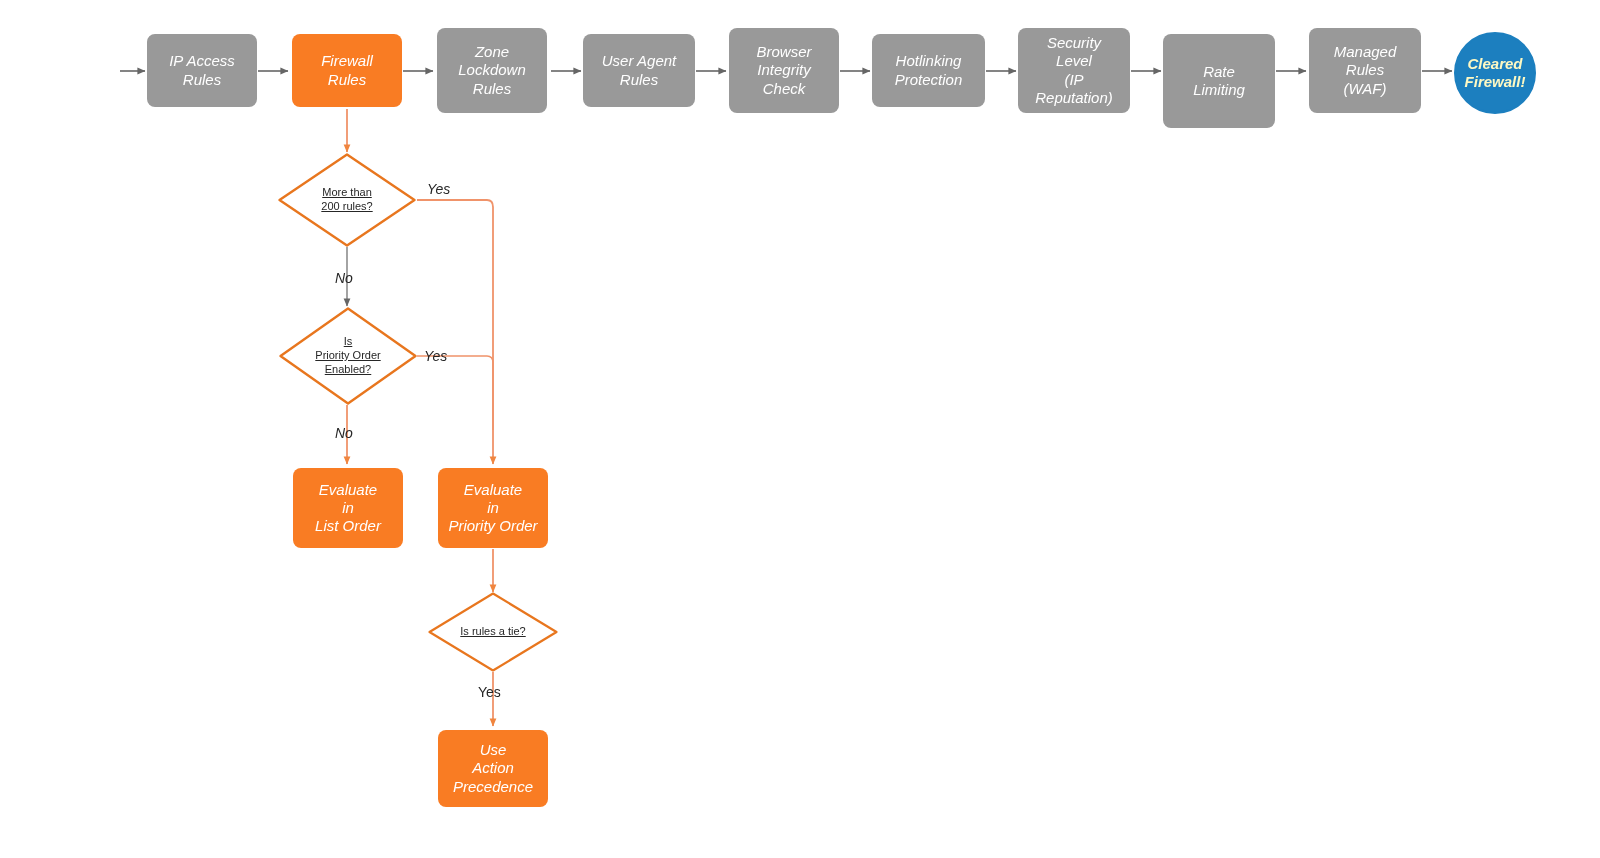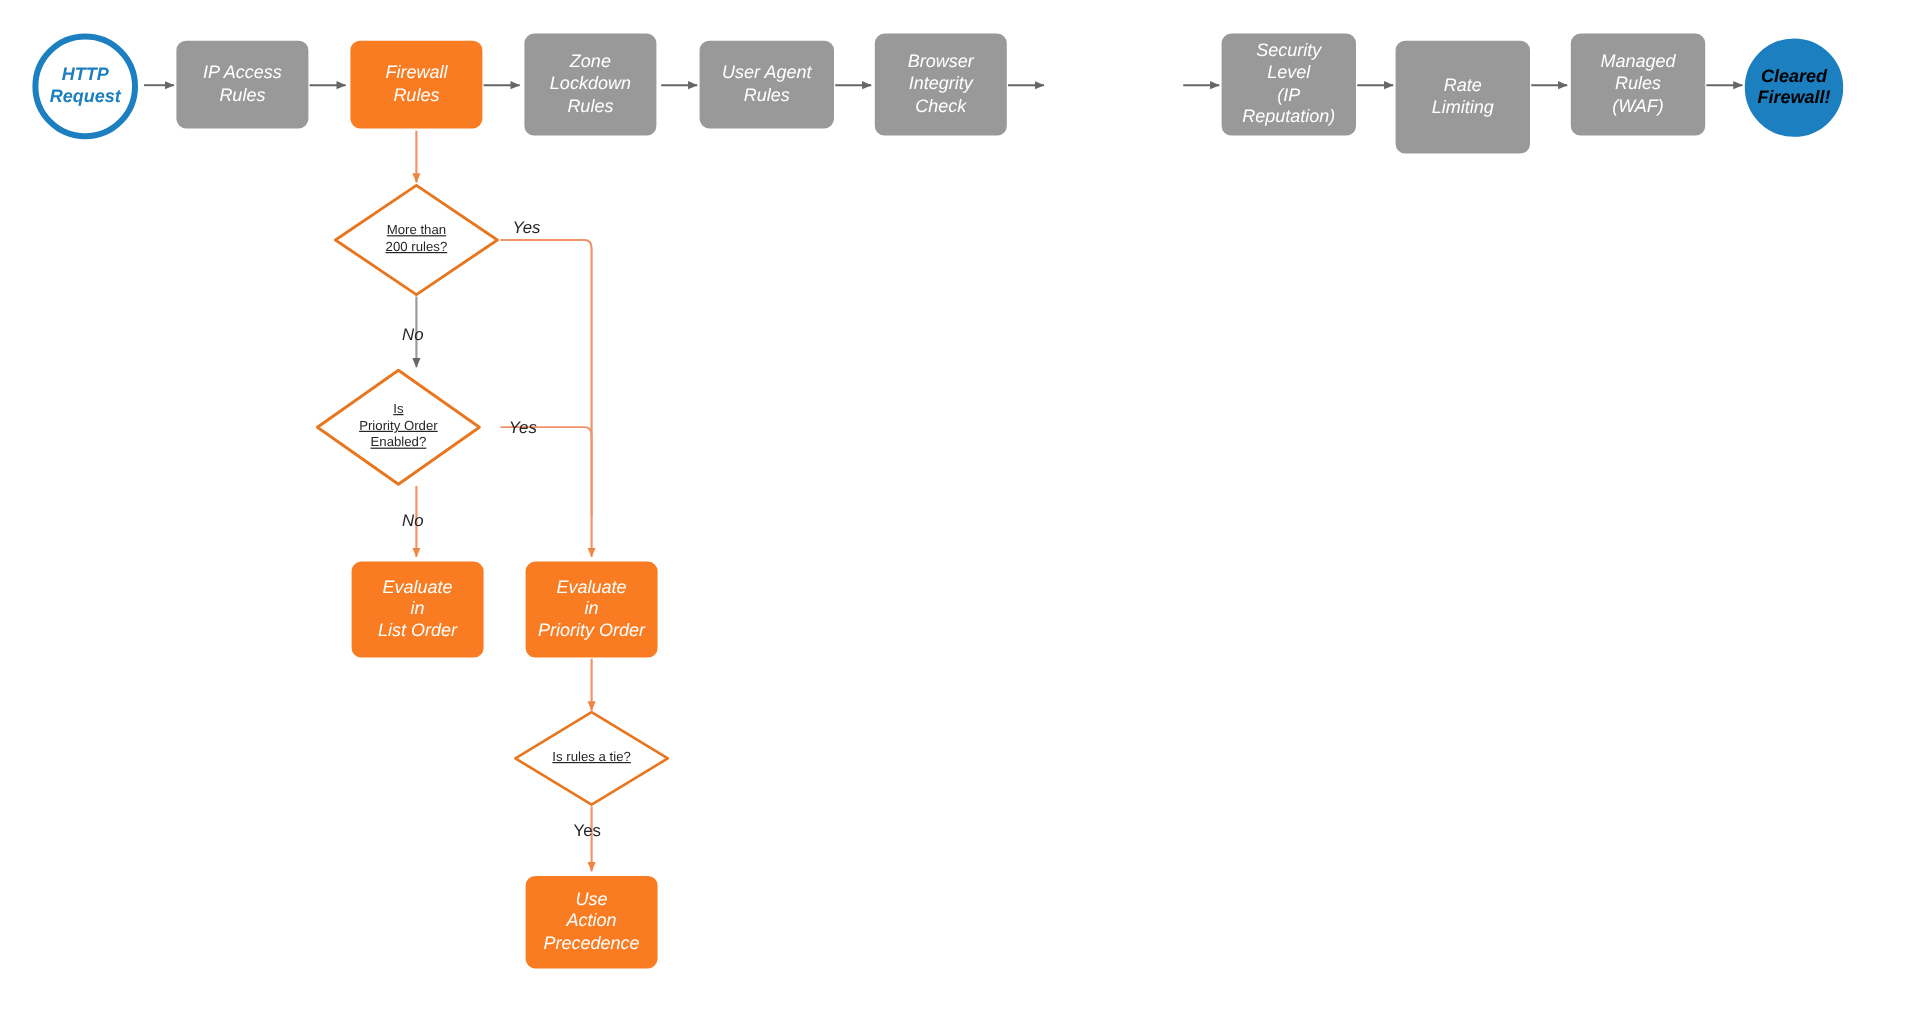--- a/index.html
+++ b/index.html
@@ -57,21 +57,21 @@
     font-weight: bold;
   }
   .circ.hollow {
     background: #ffffff;
     border: 5px solid #1C7FBF;
     color: #1C7FBF;
   }
   .circ.filled {
     background: #1C7FBF;
     border: 2px solid #1C7FBF;
-    color: #000000;
+    color: #fef9c3;
   }
 
   
   .diamond {
     background: transparent;
     color: #262626;
     font-size: 11px;
     text-decoration: underline;
   }
   .diamond .dshape {
@@ -141,23 +141,20 @@
       right, joins the spine --&gt;
     <path d="M 417 356 L 487 356 Q 493 356 493 363 L 493 430" stroke="#F0936A" stroke-width="1.5" fill="none"></path>
 
     
     <line x1="493" y1="549" x2="493" y2="592" stroke="#F0936A" stroke-width="1.8" fill="none" marker-end="url(#ahOrange)"></line>
 
       Use Action Precedence --&gt;
     <line x1="493" y1="672" x2="493" y2="726" stroke="#F0936A" stroke-width="1.8" fill="none" marker-end="url(#ahOrange)"></line>
   </svg>
 
-  <div class="node circ hollow" style="left:27px; top:28px; width:88px; height:88px;">
-    <span>HTTP<br>Request</span>
-  </div>
 
   <div class="node pbox gray" style="left:147px; top:34px; width:110px; height:73px;">
     <span>IP Access<br>Rules</span>
   </div>
 
   <div class="node pbox orange" style="left:292px; top:34px; width:110px; height:73px;">
     <span>Firewall<br>Rules</span>
   </div>
 
   <div class="node pbox gray" style="left:437px; top:28px; width:110px; height:85px;">
@@ -165,20 +162,23 @@
   </div>
 
   <div class="node pbox gray" style="left:583px; top:34px; width:112px; height:73px;">
     <span>User Agent<br>Rules</span>
   </div>
 
   <div class="node pbox gray" style="left:729px; top:28px; width:110px; height:85px;">
     <span>Browser<br>Integrity<br>Check</span>
   </div>
 
+  <div class="node pbox gray" style="left:872px; top:34px; width:113px; height:73px;">
+    <span>Hotlinking<br>Protection</span>
+  </div>
 
   <div class="node pbox gray" style="left:1018px; top:28px; width:112px; height:85px;justify-content:flex-end;">
     <span>Security<br>Level<br>(IP Reputation)</span>
   </div>
 
   <div class="node pbox gray" style="left:1163px; top:34px; width:112px; height:94px;">
     <span>Rate<br>Limiting</span>
   </div>
 
   <div class="node pbox gray" style="left:1309px; top:28px; width:112px; height:85px;">
@@ -189,21 +189,21 @@
     <span>Cleared<br>Firewall!</span>
   </div>
 
   <div class="node diamond" style="left:277px; top:152px; width:140px; height:96px;">
     <svg class="dshape" viewBox="0 0 140 96" preserveAspectRatio="none">
       <polygon points="70,2.5 137.5,48 70,93.5 2.5,48" fill="#ffffff" stroke="#E8761E" stroke-width="2.4" stroke-linejoin="round"></polygon>
     </svg>
     <span class="dlabel">More than<br>200 rules?</span>
   </div>
 
-  <div class="node diamond" style="left:262px; top:306px; width:140px; height:100px;">
+  <div class="node diamond" style="left:278px; top:306px; width:140px; height:100px;">
     <svg class="dshape" viewBox="0 0 140 100" preserveAspectRatio="none">
       <polygon points="70,2.5 137.5,50 70,97.5 2.5,50" fill="#ffffff" stroke="#E8761E" stroke-width="2.4" stroke-linejoin="round"></polygon>
     </svg>
     <span class="dlabel">Is<br>Priority Order<br>Enabled?</span>
   </div>
 
   <div class="node diamond" style="left:427px; top:591px; width:132px; height:82px;">
     <svg class="dshape" viewBox="0 0 132 82" preserveAspectRatio="none">
       <polygon points="66,2.5 129.5,41 66,79.5 2.5,41" fill="#ffffff" stroke="#E8761E" stroke-width="2.2" stroke-linejoin="round"></polygon>
     </svg>

